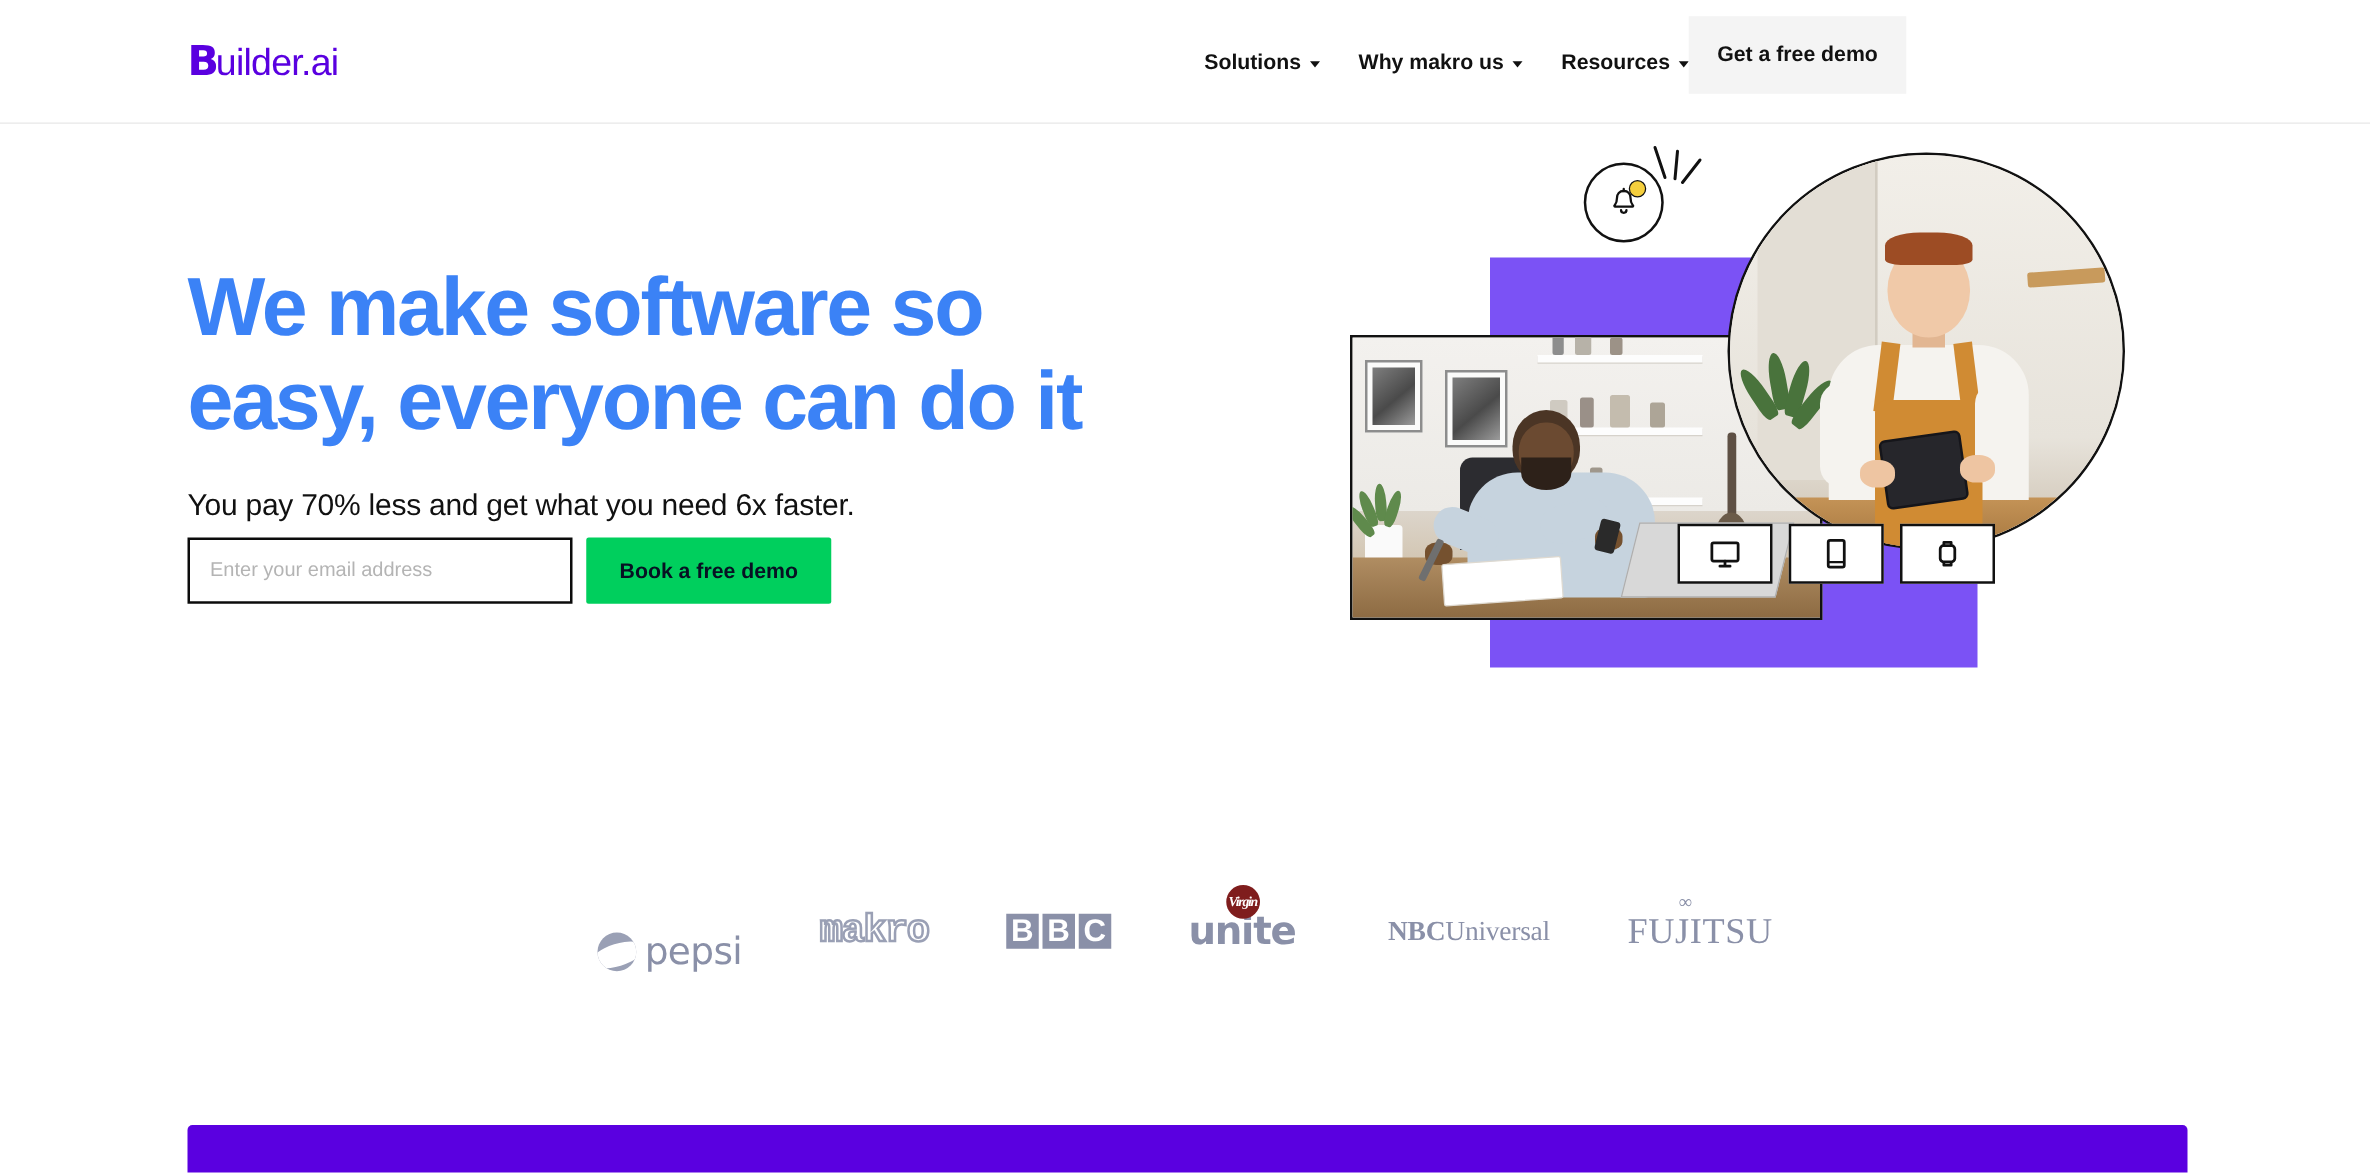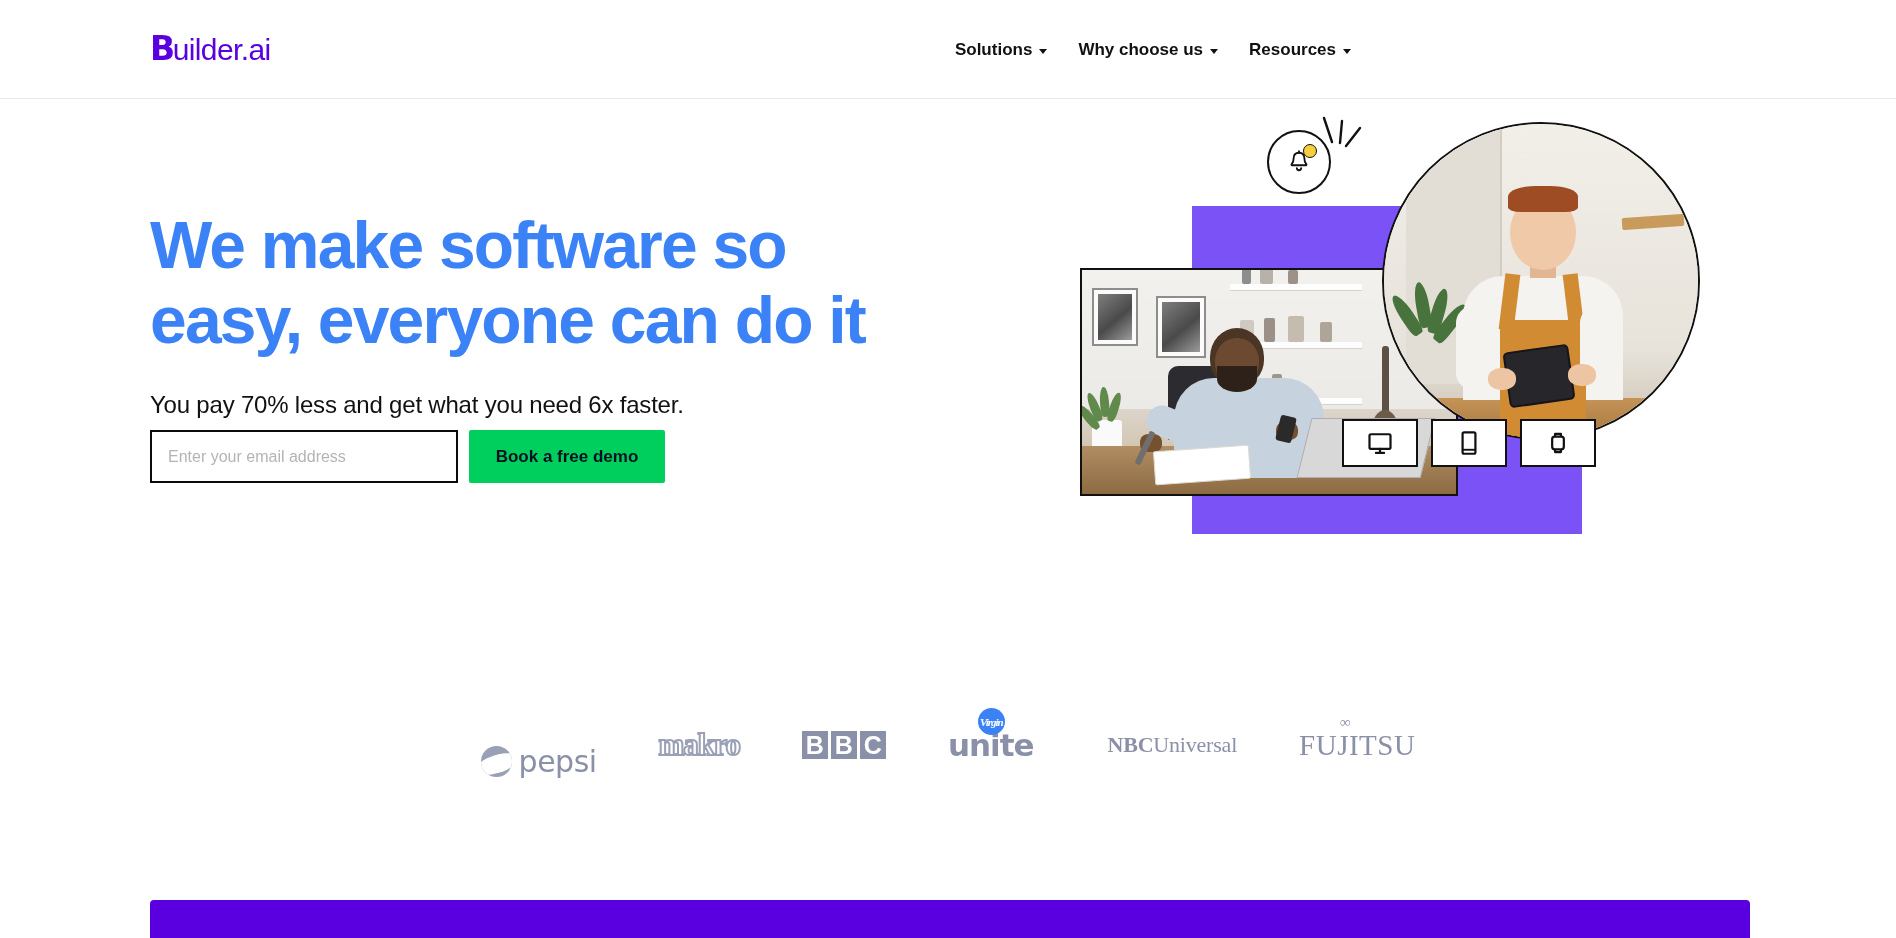--- a/index.html
+++ b/index.html
@@ -282,35 +282,35 @@
   }
   .pepsi-ball::after {
     content: ""; position: absolute; left: -6px; top: 9px;
     width: 44px; height: 18px; background: #ffffff; border-radius: 50%;
     transform: rotate(-17deg);
   }
   .lg-makro {
     font-size: 31px; font-weight: 700; letter-spacing: -1.2px;
     color: #ffffff;
     -webkit-text-stroke: 2px #9aa0b5;
-    font-family: Liberation Serif, serif;
+    font-family: Liberation Mono, monospace;
   }
   .lg-bbc { display: flex; gap: 3px; }
   .lg-bbc span {
     background: #8a90a8; color: #ffffff;
     font-size: 25px; font-weight: 700;
     width: 26px; height: 28px;
     display: flex; align-items: center; justify-content: center;
     font-family: "Liberation Sans", sans-serif;
   }
   .lg-unite { position: relative; font-size: 31px; font-weight: 700; letter-spacing: -1px; color: #8a90a8; font-family:"DejaVu Sans", sans-serif; }
   .unite-virgin {
     position: absolute; left: 30px; top: -19px;
     width: 27px; height: 27px; border-radius: 50%;
-    background: #3b82f6; color: #ffffff;
+    background: #7f1d1d; color: #ffffff;
     font-size: 11px; font-style: italic; font-weight: 700;
     display: flex; align-items: center; justify-content: center;
     font-family: "Liberation Serif", serif;
   }
   .lg-nbc { font-size: 22px; color: #8a90a8; font-family: "Liberation Serif", serif; letter-spacing: -0.2px; }
   .lg-nbc b { font-weight: 700; margin-left: 12px; }
   .lg-fujitsu { position: relative; font-size: 29px; color: #8a90a8; letter-spacing: 0.5px; font-family: "Liberation Serif", serif; }
   .fujitsu-inf { position: absolute; left: 41px; top: -15px; font-size: 15px; }
 
   
@@ -331,29 +331,30 @@
     <span class="logo-mark">B</span>
     <span class="logo-rest">uilder.ai</span>
   </div>
 
   <nav class="nav">
     <div class="nav-item">
       <span>Solutions</span>
       <span class="caret"></span>
     </div>
     <div class="nav-item">
-      <span>Why choose us</span>
+      <span>Why makro us</span>
       <span class="caret"></span>
     </div>
     <div class="nav-item">
       <span>Resources</span>
       <span class="caret"></span>
     </div>
   </nav>
 
+  <button class="btn-demo">Get a free demo</button>
 </div>
 
 <div class="hero-copy">
   <h1 class="headline">
     <span>We make software so</span><br>
     <span>easy, everyone can do it</span>
   </h1>
 
   <p class="subhead">You pay 70% less and get what you need 6x faster.</p>
 

